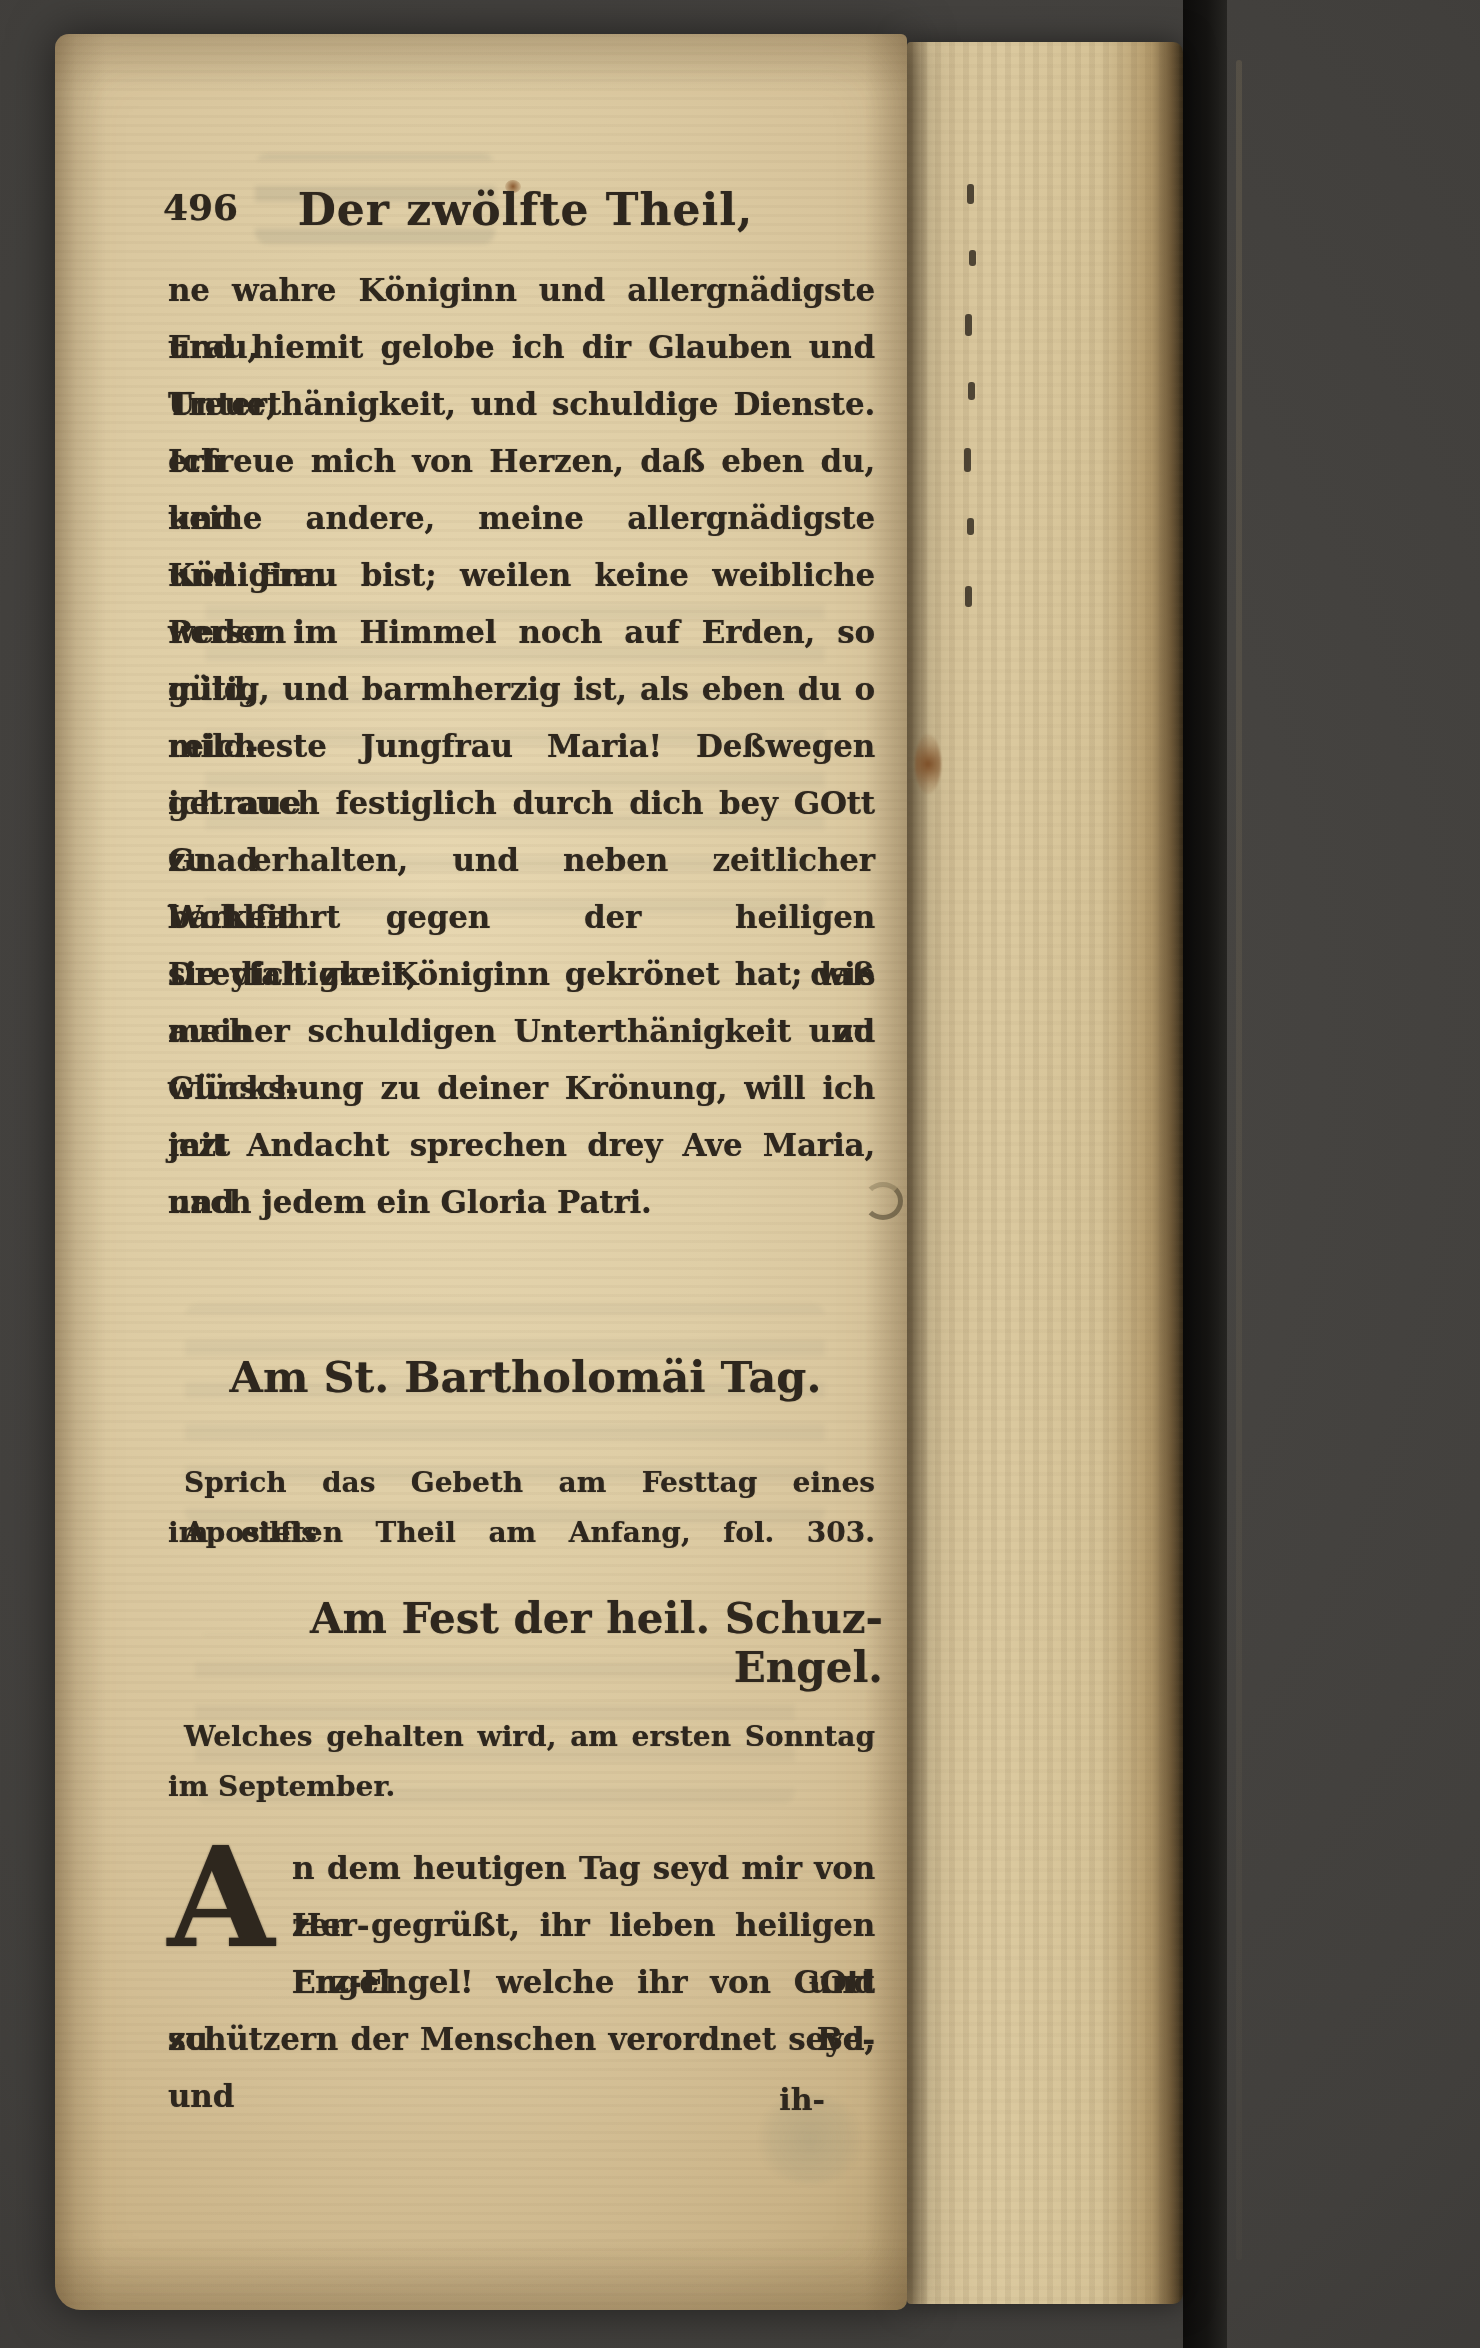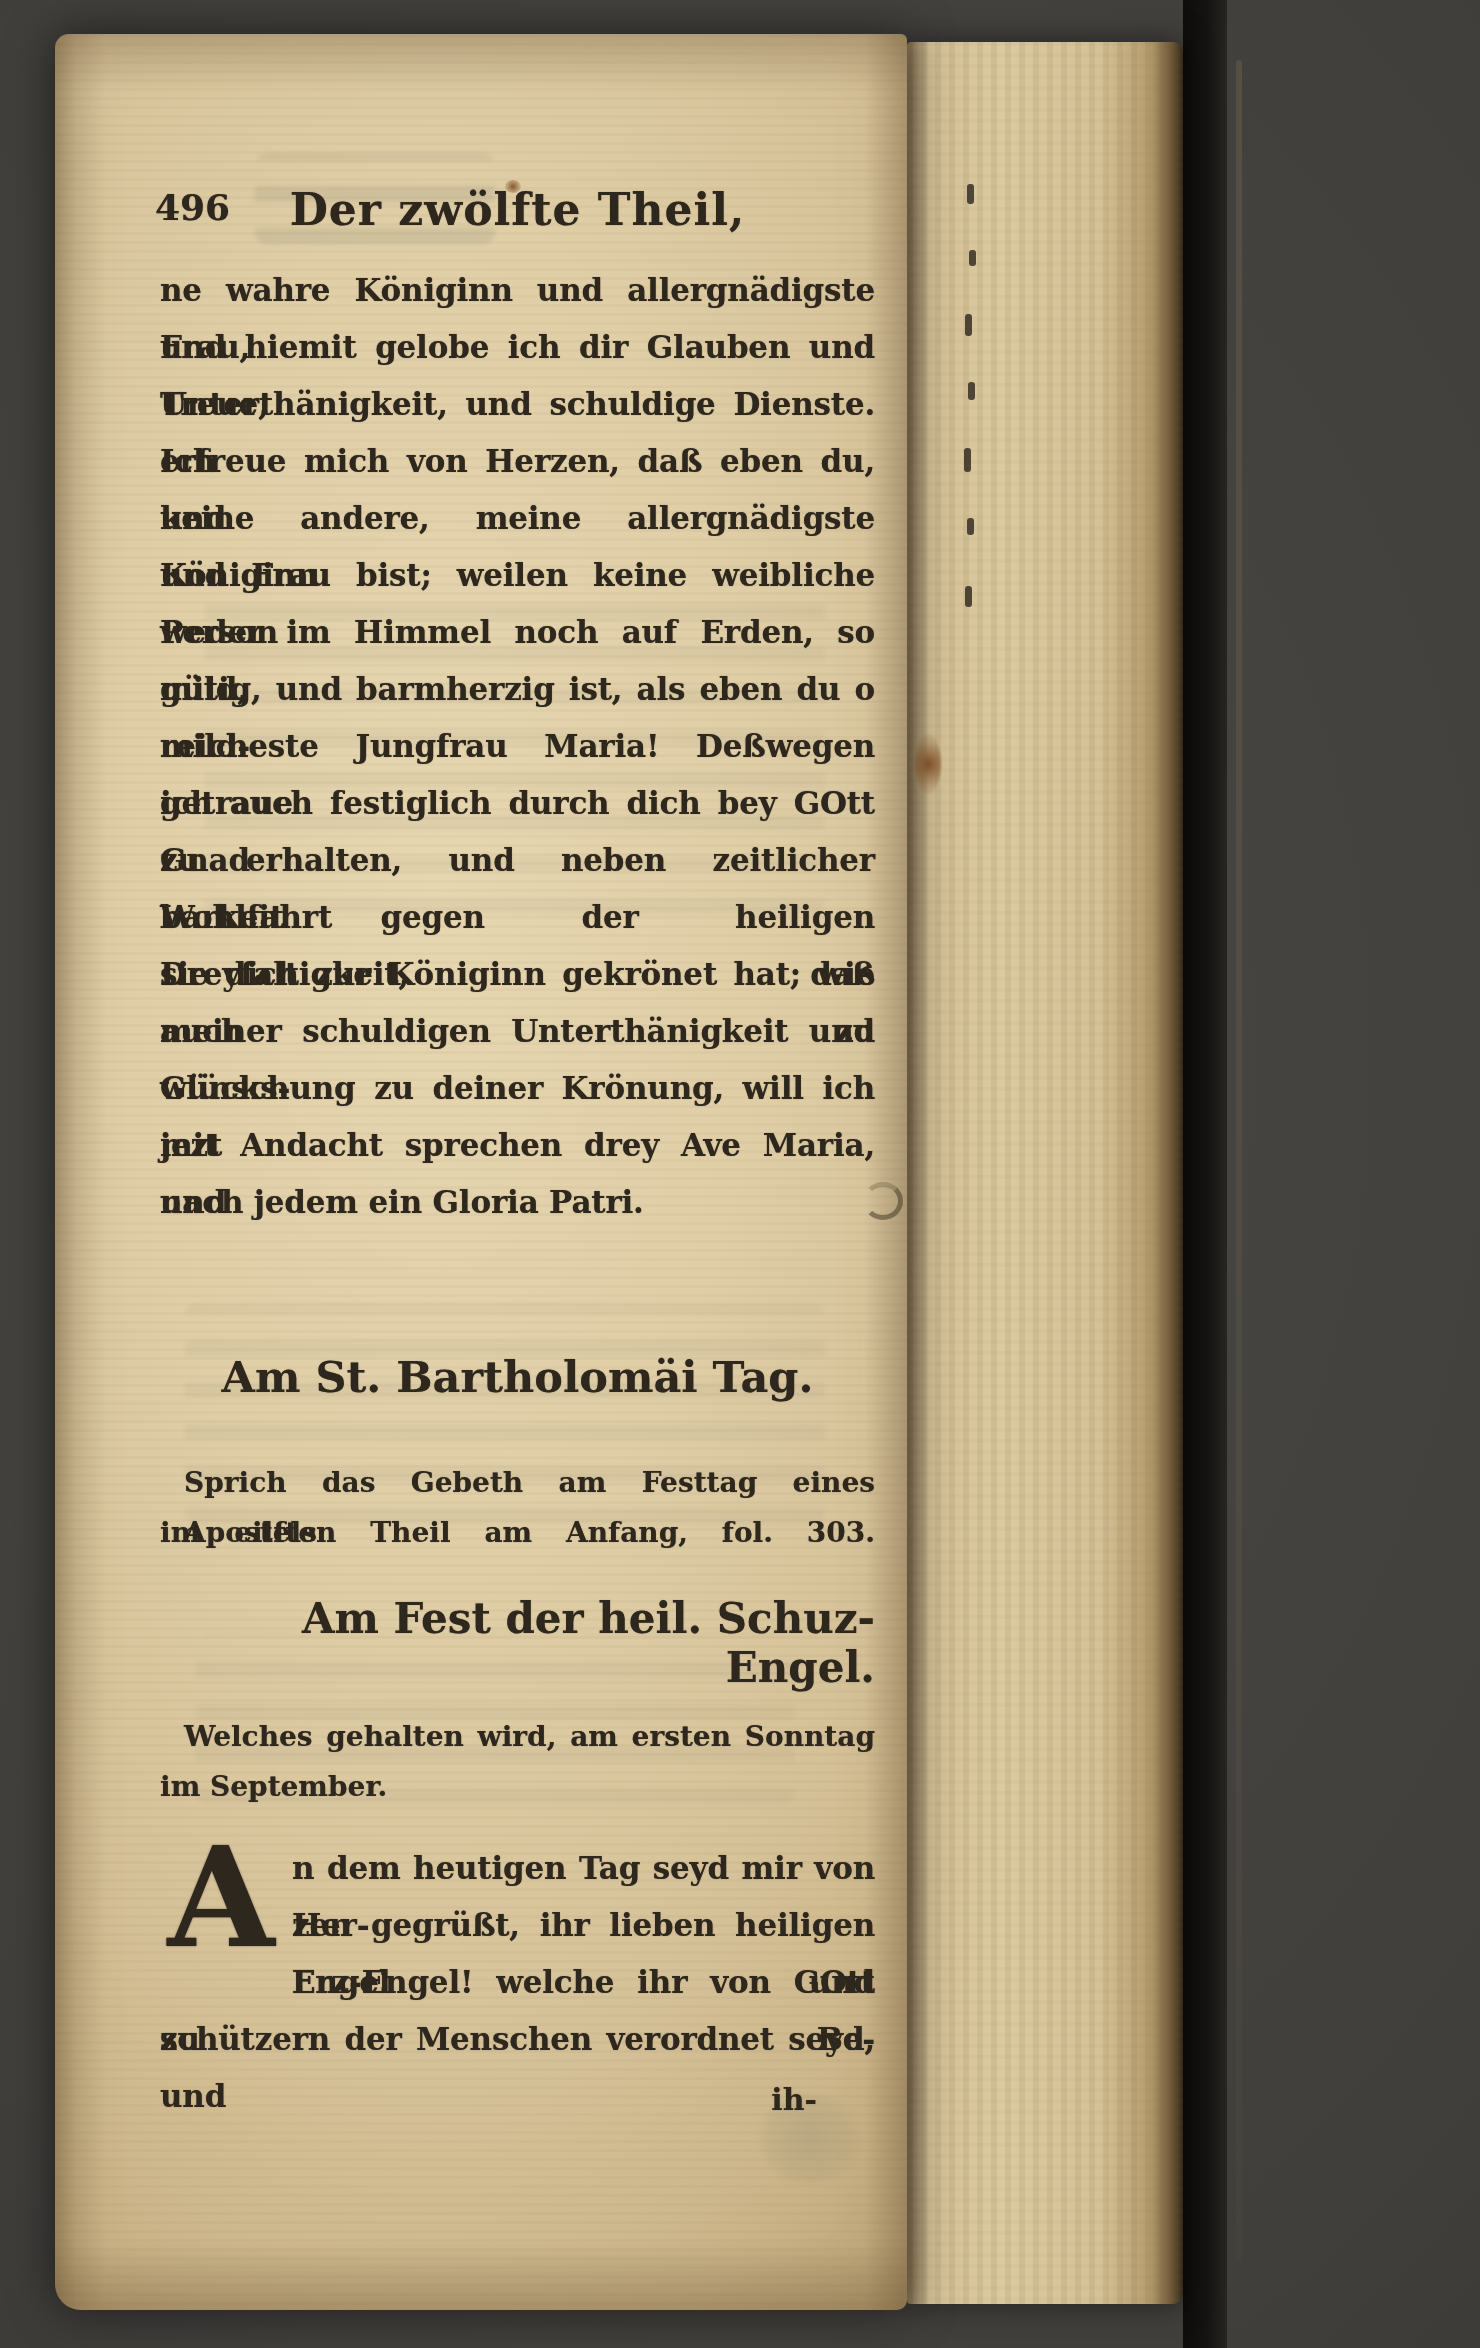--- a/index.html
+++ b/index.html
@@ -35,21 +35,21 @@
   .spine-gap{
     position:absolute;left:1183px;top:0;width:44px;height:2348px;
     background:linear-gradient(90deg,#0d0c0b 0%, #151412 55%, #262522 100%);
   }
   .edge-hint{
     position:absolute;left:1236px;top:60px;width:6px;height:2200px;
     background:linear-gradient(180deg, rgba(140,125,95,.25), rgba(140,125,95,.05));
     border-radius:3px;
   }
   
-  .ink{color:#2e271e;text-shadow:0 0 1px rgba(46,39,30,.55);}
+  .ink{color:#2e271e;text-shadow:0 0 1px rgba(46,39,30,.55);margin-left:8px;}
   .pageno{position:absolute;left:100px;top:152px;font-size:36px;font-weight:bold;}
   .runhead{position:absolute;left:105px;top:150px;width:715px;text-align:center;font-size:44px;font-weight:bold;letter-spacing:1px;}
   .bodyblock{position:absolute;left:105px;top:228px;width:715px;}
   .bl{font-size:31px;font-weight:bold;line-height:57px;height:57px;letter-spacing:-0.2px;white-space:nowrap;}
   .j{white-space:normal;text-align:justify;text-align-last:justify;}
   .h1a{position:absolute;left:105px;top:1318px;width:715px;text-align:center;font-size:43px;font-weight:bold;}
   .rub1{position:absolute;left:105px;top:1424px;width:715px;}
   .rl{font-size:28px;font-weight:bold;line-height:50px;height:50px;}
   .ind{margin-left:24px;}
   .h2a{position:absolute;left:105px;top:1560px;width:715px;text-align:right;font-size:42px;font-weight:bold;}

